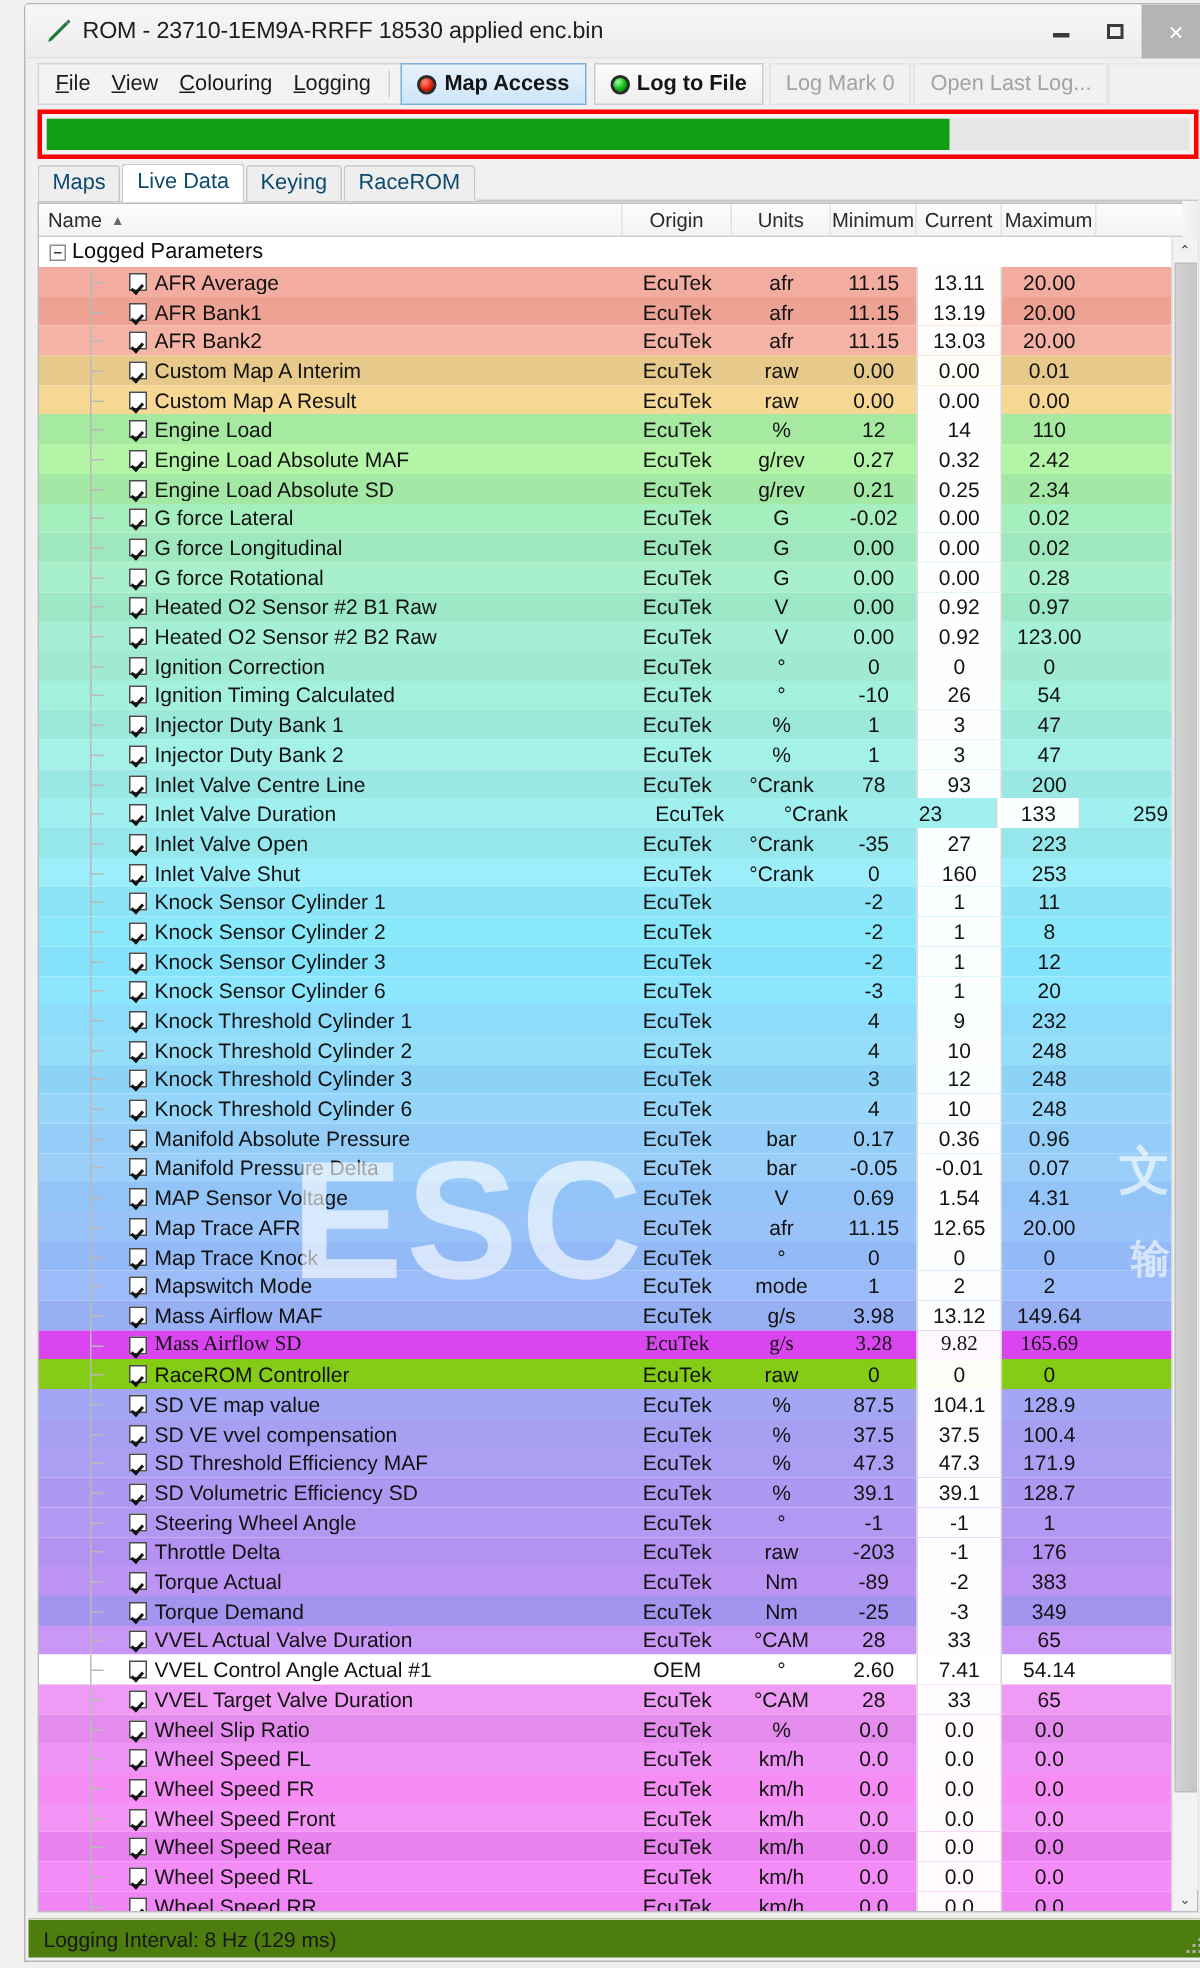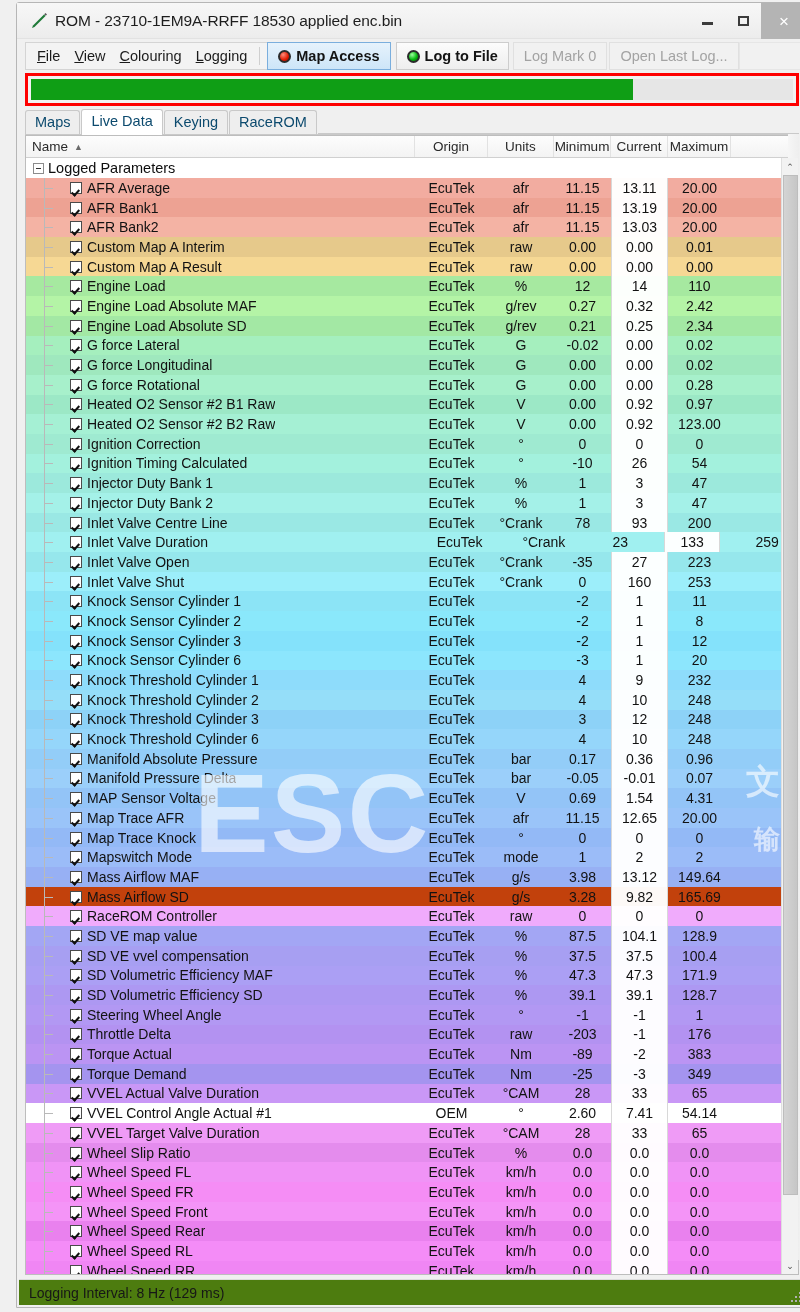--- a/index.html
+++ b/index.html
@@ -264,21 +264,21 @@
     font-size: 14px;
     color: #121212;
     position: relative;
   }
   .cell {
     height: 100%;
     display: flex; align-items: center;
     overflow: hidden;
     white-space: nowrap;
   }
-  .c-name   { width: 389px; padding-left: 0; }
+  .c-name   { width: 389px; padding-left: 16px; }
   .c-origin { width: 73px; justify-content: center; }
   .c-units  { width: 66px; justify-content: center; }
   .c-min    { width: 57px; justify-content: center; }
   .c-cur    { width: 57px; justify-content: center;
               background: rgba(255,255,255,0.97);
               border-left: 1px solid #d8d8d8;
               border-right: 1px solid #d8d8d8; }
   .c-max    { width: 63px; justify-content: center; }
   .treewire {
     width: 44px; height: 100%;
@@ -904,33 +904,33 @@
                 <div class="treewire"></div>
                 <span class="chk"></span>
                 <span class="rname">Mass Airflow MAF</span>
               </div>
               <div class="cell c-origin">EcuTek</div>
               <div class="cell c-units">g/s</div>
               <div class="cell c-min">3.98</div>
               <div class="cell c-cur">13.12</div>
               <div class="cell c-max">149.64</div>
             </div>
-            <div class="row" style="background: #c2410c;">
+            <div class="row" style="background: #d946ef; font-family: Liberation Serif, serif;">
               <div class="cell c-name">
                 <div class="treewire"></div>
                 <span class="chk"></span>
                 <span class="rname">Mass Airflow SD</span>
               </div>
               <div class="cell c-origin">EcuTek</div>
               <div class="cell c-units">g/s</div>
               <div class="cell c-min">3.28</div>
               <div class="cell c-cur">9.82</div>
               <div class="cell c-max">165.69</div>
             </div>
-            <div class="row" style="background: #f0abfc;">
+            <div class="row" style="background: #84cc16;">
               <div class="cell c-name">
                 <div class="treewire"></div>
                 <span class="chk"></span>
                 <span class="rname">RaceROM Controller</span>
               </div>
               <div class="cell c-origin">EcuTek</div>
               <div class="cell c-units">raw</div>
               <div class="cell c-min">0</div>
               <div class="cell c-cur">0</div>
               <div class="cell c-max">0</div>
@@ -956,21 +956,21 @@
               <div class="cell c-origin">EcuTek</div>
               <div class="cell c-units">%</div>
               <div class="cell c-min">37.5</div>
               <div class="cell c-cur">37.5</div>
               <div class="cell c-max">100.4</div>
             </div>
             <div class="row" style="background: rgb(171, 159, 244);">
               <div class="cell c-name">
                 <div class="treewire"></div>
                 <span class="chk"></span>
-                <span class="rname">SD Volumetric Efficiency MAF</span>
+                <span class="rname">SD Threshold Efficiency MAF</span>
               </div>
               <div class="cell c-origin">EcuTek</div>
               <div class="cell c-units">%</div>
               <div class="cell c-min">47.3</div>
               <div class="cell c-cur">47.3</div>
               <div class="cell c-max">171.9</div>
             </div>
             <div class="row" style="background: rgb(173, 152, 242);">
               <div class="cell c-name">
                 <div class="treewire"></div>

